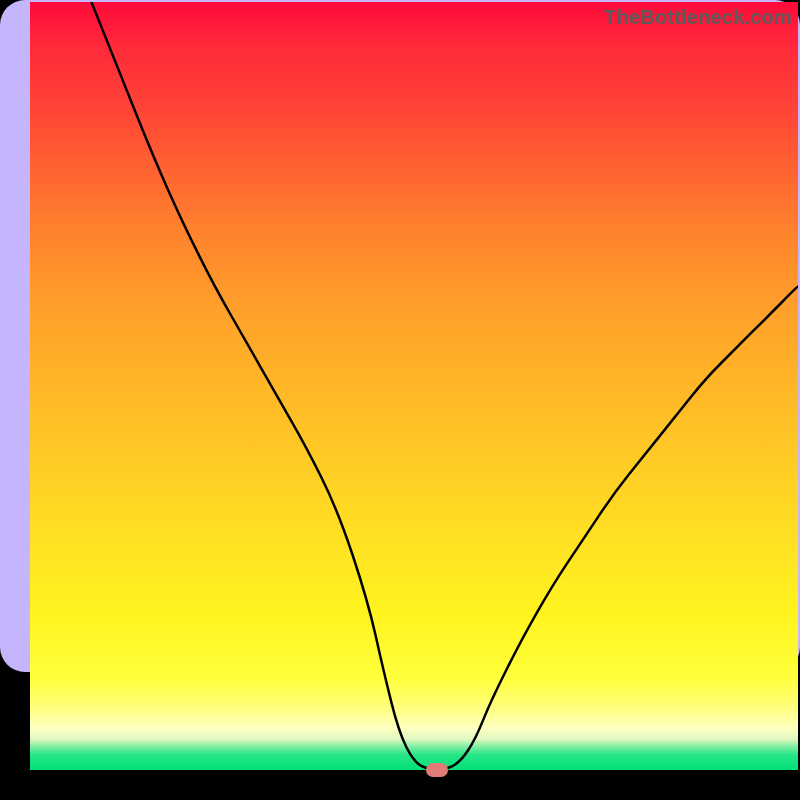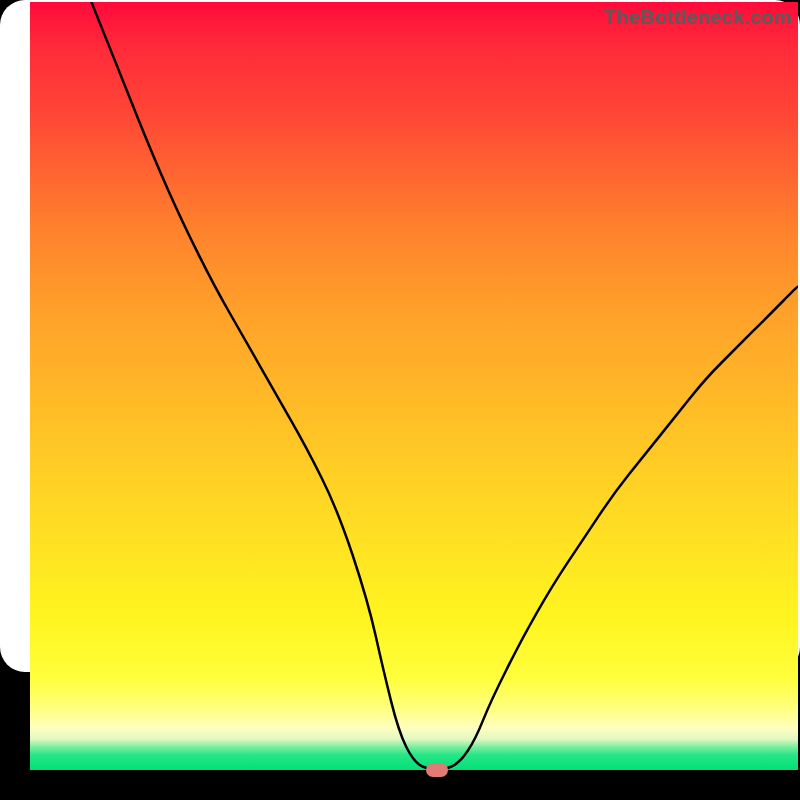--- a/index.html
+++ b/index.html
@@ -1,20 +1,20 @@
 <!DOCTYPE html>
 <html><head>
 <meta charset="utf-8">
 <style>
   * { margin: 0; padding: 0; box-sizing: border-box; }
   html, body { width: 800px; height: 800px; overflow: hidden; background: #000; }
   .frame {
     width: 800px;
     height: 672px;
-    background: #ffffff;
+    background: #c4b5fd;
     position: relative;
     border-radius: 25px;
   }
   .plot-area {
     position: absolute;
     left: 30px;
     top: 2px;
     width: 768px;
     height: 768px;
     background: linear-gradient(

